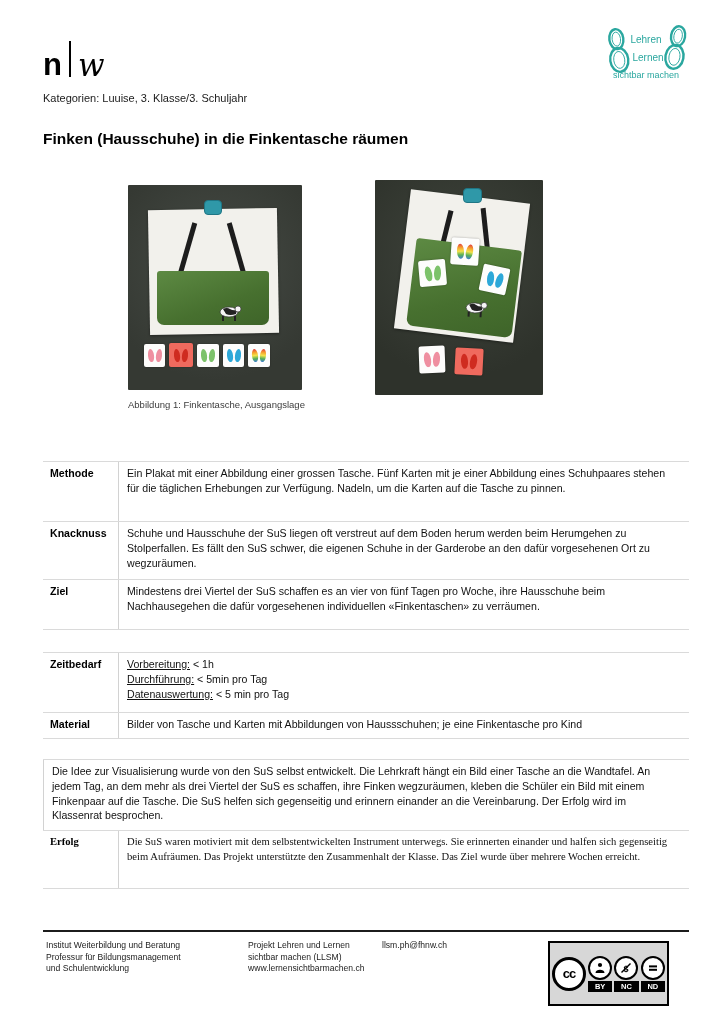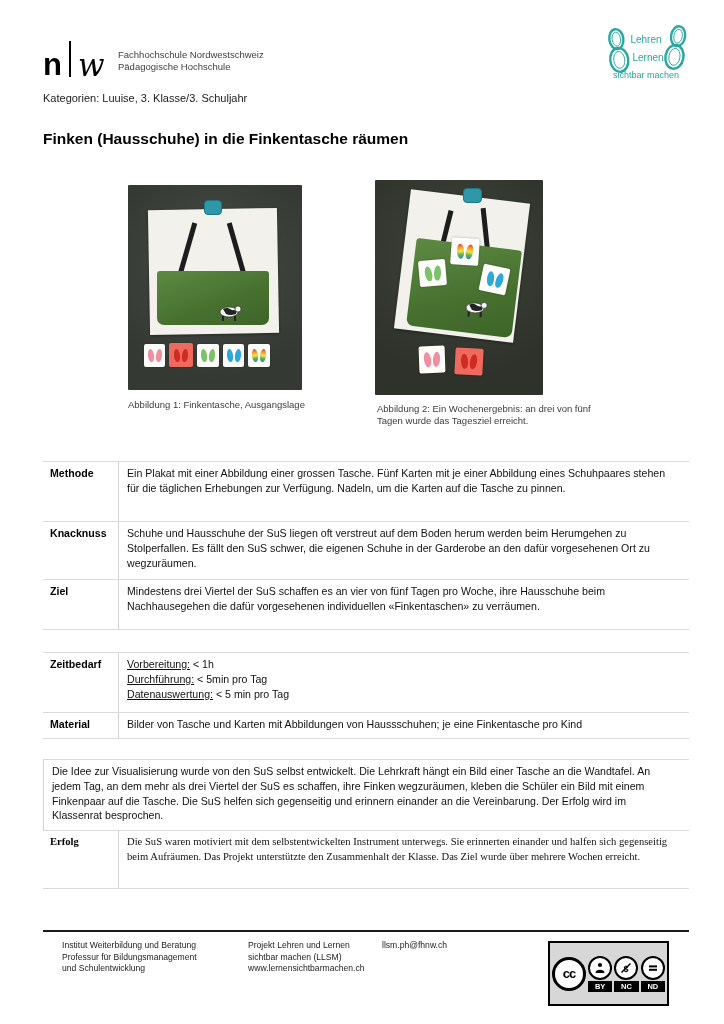--- a/index.html
+++ b/index.html
@@ -54,21 +54,21 @@
   .r-ziel      { min-height:50px; box-sizing:border-box; }
   .r-zeit      { min-height:59px; box-sizing:border-box; }
   .r-material  { min-height:26px; box-sizing:border-box; }
   .r-methdet   { min-height:70px; box-sizing:border-box; }
   .r-erfolg    { min-height:58px; box-sizing:border-box;font-family:Liberation Serif, serif; }
   .uline { text-decoration:underline; }
 
   
   .footer-rule { position:absolute; left:43px; top:930px; width:646px; height:2px; background:#1c1c1c; }
   .fcol { position:absolute; top:940px; font-size:8.6px; line-height:11.5px; color:#222; }
-  .fcol1 { left:62px; } .fcol2 { left:248px; } .fcol3 { left:382px; }
+  .fcol1 { left:46px; } .fcol2 { left:248px; } .fcol3 { left:382px; }
   .cc-badge { position:absolute; left:548px; top:941px; width:113px; height:37px;
               border:2px solid #000; background:#d7d7d7; display:flex; align-items:center;
               padding:12px 2px; gap:2px; box-sizing:content-box; }
   .cc-circle { width:28px; height:28px; border:3px solid #000; border-radius:50%; background:#fff;
                display:flex; align-items:center; justify-content:center;
                font-weight:700; font-size:13px; color:#000; flex:0 0 auto; letter-spacing:-1px; }
   .cc-col { display:flex; flex-direction:column; align-items:center; justify-content:flex-end;
             height:37px; flex:1; }
   .icon-circle { width:20px; height:20px; border:2.5px solid #000; border-radius:50%; background:#fff;
                  display:flex; align-items:center; justify-content:center; margin-bottom:1px; }
@@ -77,24 +77,20 @@
 </style>
 </head>
 <body>
 
 <div class="page">
 
   <div class="nw-logo">
     <span class="nw-n">n</span>
     <span class="nw-bar"></span>
     <span class="nw-w">w</span>
-  </div>
-  <div class="inst-text">
-    <div>Fachhochschule Nordwestschweiz</div>
-    <div>Pädagogische Hochschule</div>
   </div>
 
   <div class="llsm-logo">
     <svg width="104" height="70" viewBox="0 0 104 70">
       <g stroke="#2aa79f" fill="none">
         <g transform="translate(24,33) rotate(-8)">
           <ellipse cx="0" cy="-12" rx="7" ry="10" stroke-width="2.4"></ellipse>
           <ellipse cx="0" cy="9" rx="9" ry="12" stroke-width="2.4"></ellipse>
           <ellipse cx="0" cy="-12" rx="4.2" ry="7" stroke-width="0.9"></ellipse>
           <ellipse cx="0" cy="9" rx="5.5" ry="8.5" stroke-width="0.9"></ellipse>
@@ -178,21 +174,20 @@
     </svg>
     <div class="ffcard big" style="left:44px;top:166px;width:26px;height:27px;transform:rotate(-2deg)">
       <i class="sole" style="background:#ef8fa0"></i>
         <i class="sole" style="background:#ef8fa0"></i>
     </div>
     <div class="ffcard big" style="left:80px;top:168px;width:28px;height:27px;transform:rotate(3deg);background:#ef6a5e">
       <i class="sole" style="background:#cf2b20"></i>
         <i class="sole" style="background:#cf2b20"></i>
     </div>
   </div>
-  <div class="caption fig2cap">Abbildung 2: Ein Wochenergebnis: an drei von fünf Tagen wurde das Tagesziel erreicht.</div>
 
   <div class="tables">
     <div class="tblock gap-a">
       <div class="trow r-methode">
         <div class="tlabel">Methode</div>
         <div class="tcell">Ein Plakat mit einer Abbildung einer grossen Tasche. Fünf Karten mit je einer Abbildung eines Schuhpaares stehen für die täglichen Erhebungen zur Verfügung. Nadeln, um die Karten auf die Tasche zu pinnen.</div>
       </div>
       <div class="trow r-knacknuss">
         <div class="tlabel">Knacknuss</div>
         <div class="tcell">Schuhe und Hausschuhe der SuS liegen oft verstreut auf dem Boden herum werden beim Herumgehen zu Stolperfallen. Es fällt den SuS schwer, die eigenen Schuhe in der Garderobe an den dafür vorgesehenen Ort zu wegzuräumen.</div>

